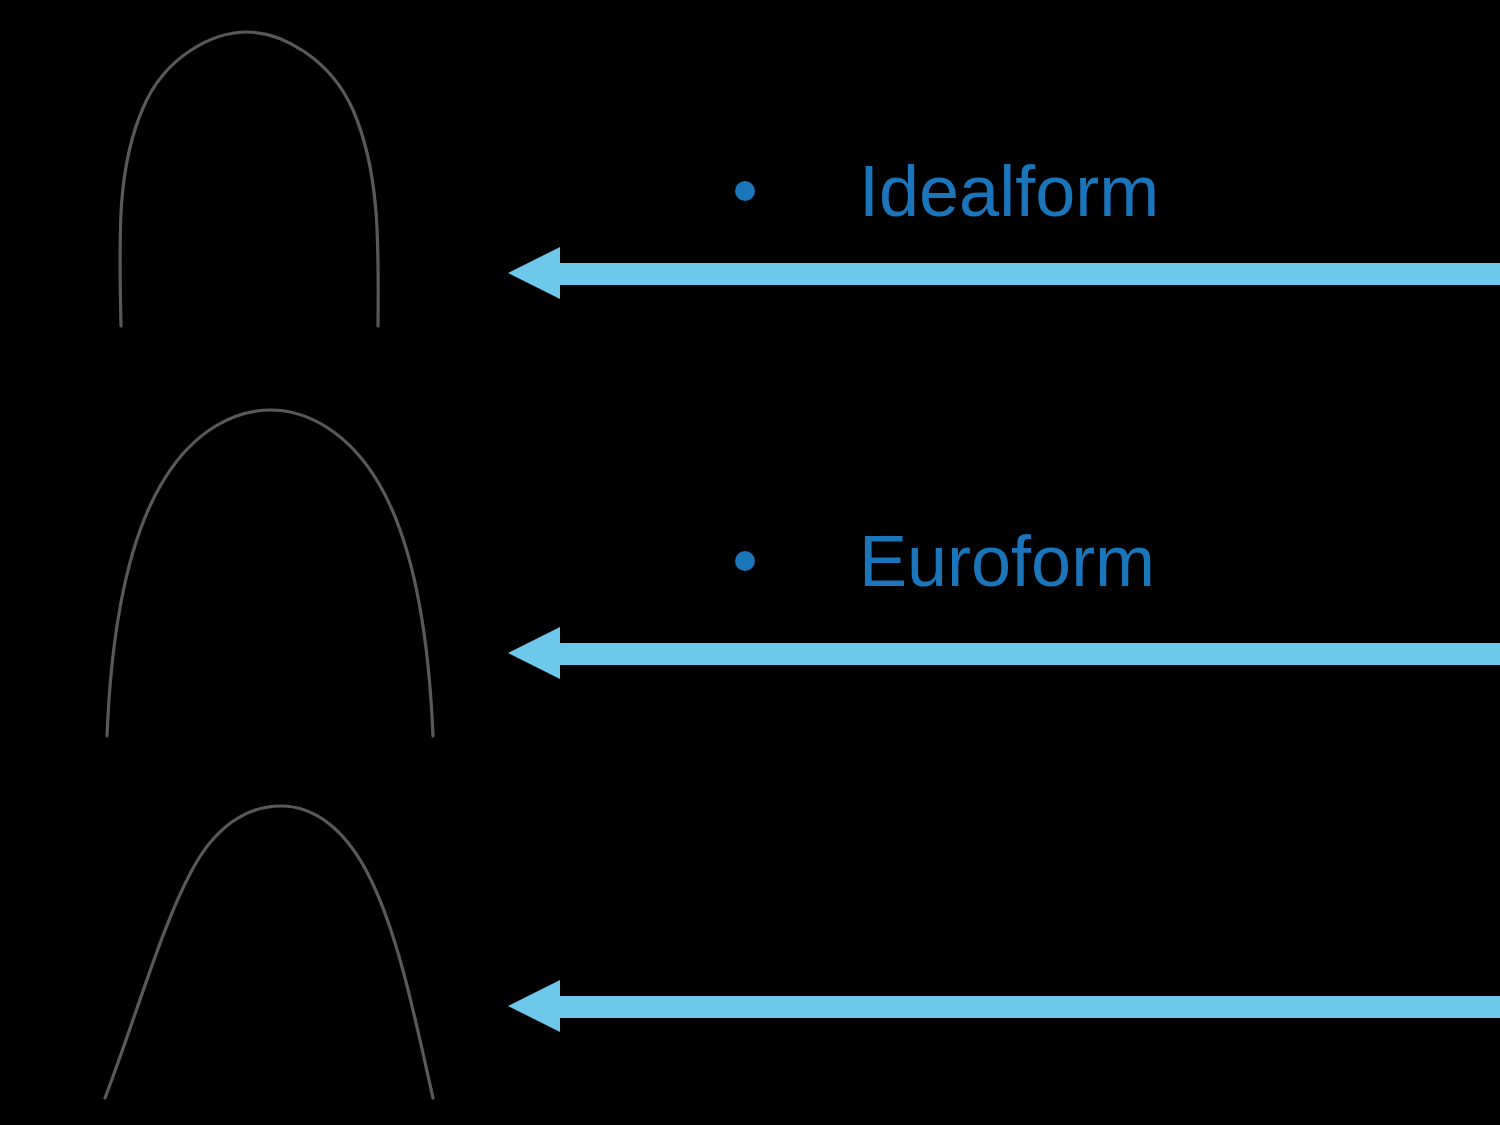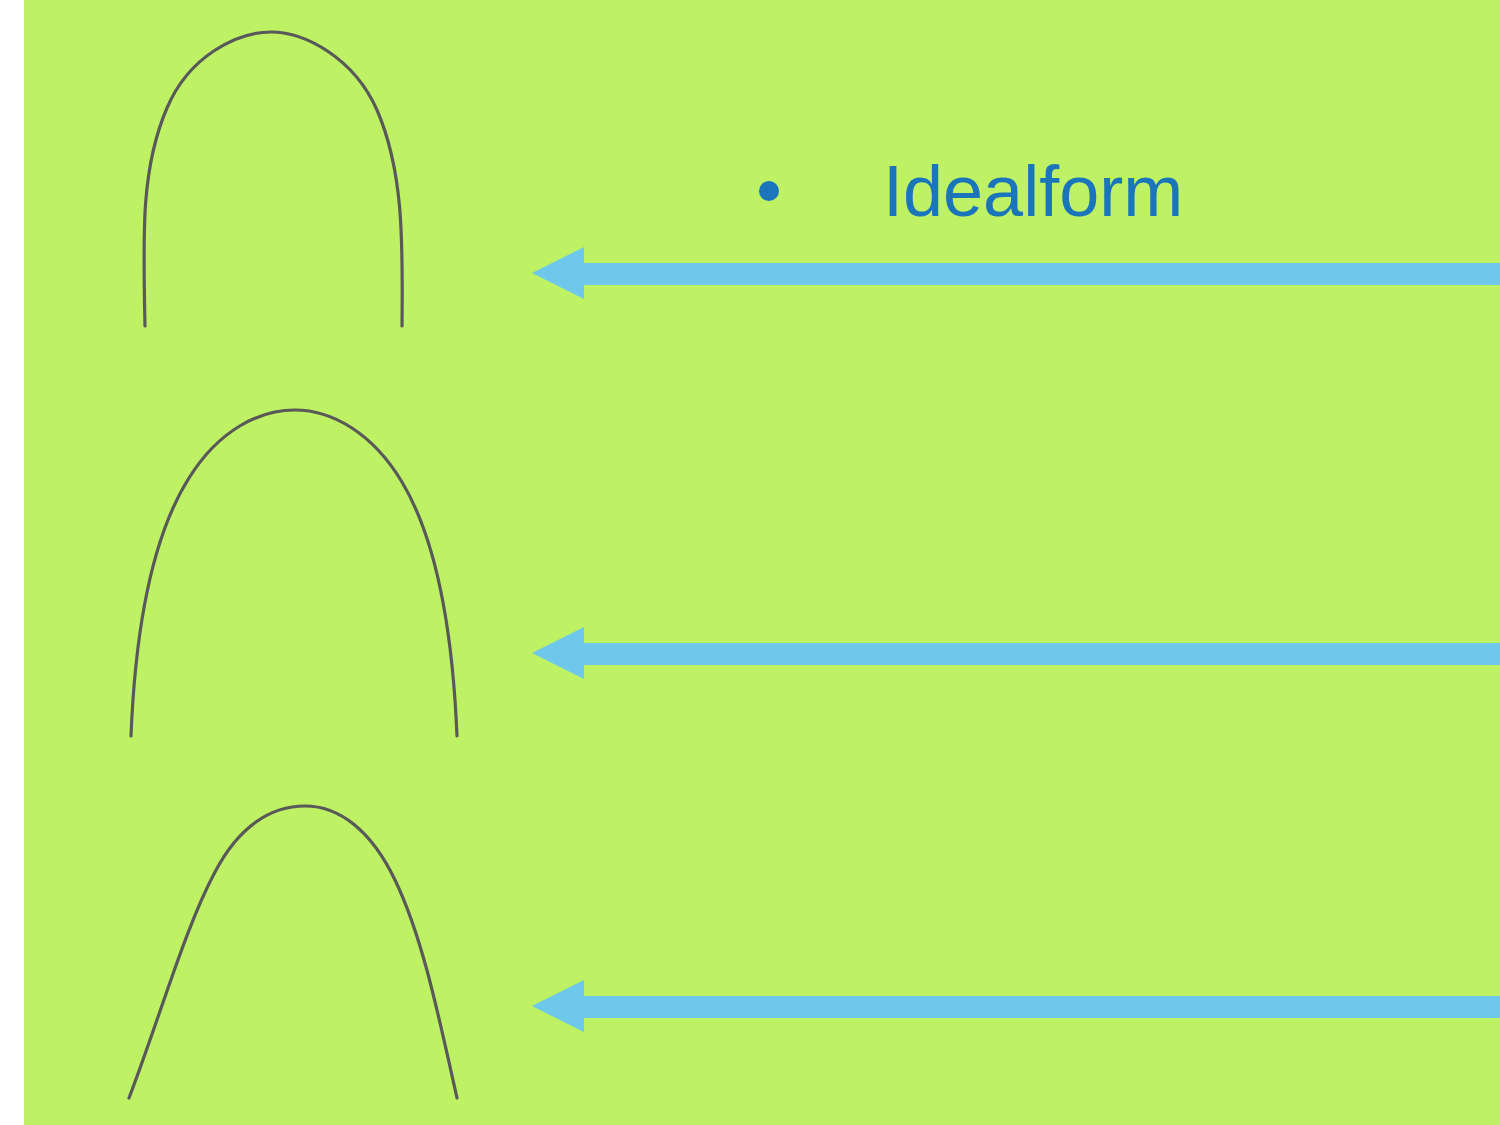--- a/index.html
+++ b/index.html
@@ -11,22 +11,21 @@
     width: 1500px;
     height: 1125px;
     position: relative;
     overflow: hidden;
     font-family: "Liberation Sans", sans-serif;
   }
 
   .slide {
     position: absolute;
     inset: 0;
-    background: #bef264;
-    margin-left: 24px;
+    background: #000000;
   }
 
   
   .arch-wrap {
     position: absolute;
     left: 0;
     pointer-events: none;
   }
   .arch-svg { display: block; }
 
@@ -88,20 +87,25 @@
   <div class="arch-wrap" style="left:85px; top:398px; width:380px; height:348px;">
     <svg class="arch-svg" width="380" height="348" viewBox="0 0 380 348">
       <path d="M 22 338
                C 26 238, 42 140, 80 80
                C 110 32, 150 12, 186 12
                C 222 12, 263 34, 293 84
                C 330 146, 344 242, 348 338" fill="none" stroke="#595959" stroke-width="3.2" stroke-linecap="round"></path>
     </svg>
   </div>
 
+  <div class="label-row" style="left:735px; top:525px;">
+    <span class="bullet-dot" style="background:#1A75BB;"></span>
+    <span class="bullet-gap"></span>
+    <span class="label-text" style="color:#1A75BB;">Euroform</span>
+  </div>
 
   <div class="arrow" style="left:508px; top:625px; width:992px;">
     <svg class="arrow-svg" width="992" height="56" viewBox="0 0 992 56" preserveAspectRatio="none">
       <polygon points="0,28 52,2 52,18 992,18 992,40 52,40 52,54" fill="#6DC8EC"></polygon>
     </svg>
   </div>
 
   <div class="arch-wrap" style="left:85px; top:788px; width:380px; height:320px;">
     <svg class="arch-svg" width="380" height="320" viewBox="0 0 380 320">
       <path d="M 20 310

